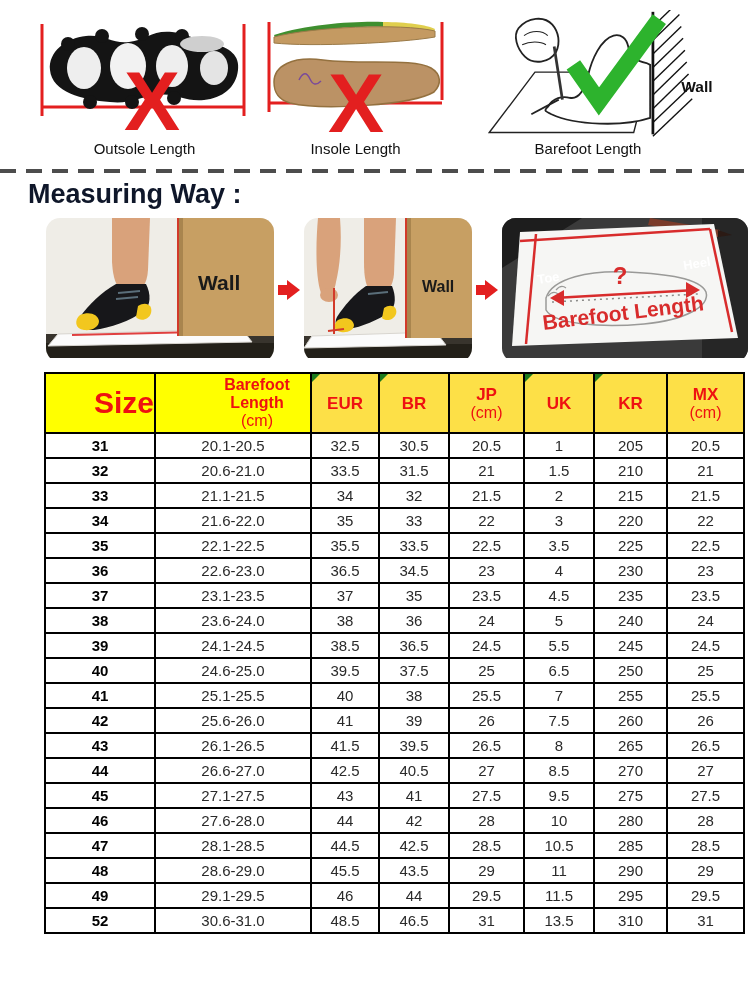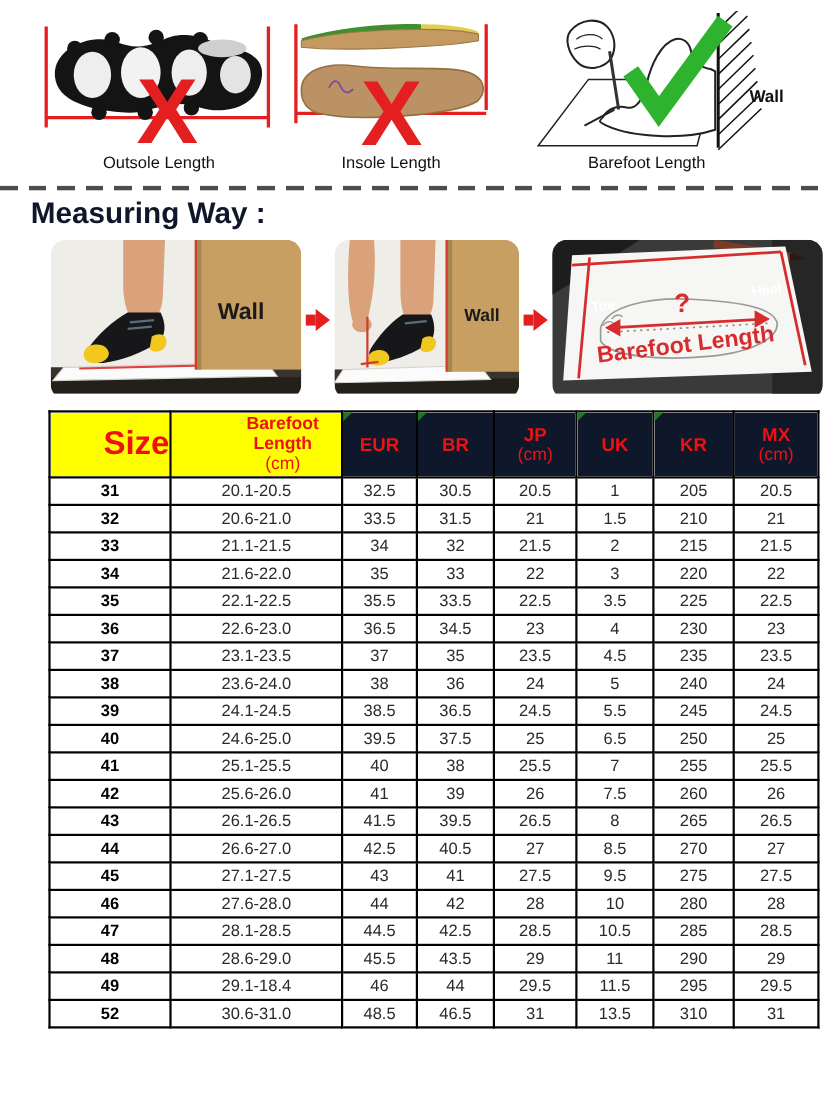--- a/index.html
+++ b/index.html
@@ -20,21 +20,21 @@
   .photo-row { display:flex; align-items:center; margin-left:46px; }
   .photo { border-radius:14px; overflow:hidden; flex:0 0 auto; }
   .flow-arrow { display:flex; align-items:center; margin:0 4px; }
   .flow-arrow .bar { width:9px; height:10px; background:#e31f1f; }
   .flow-arrow .head { width:0; height:0; border-left:13px solid #e31f1f;
     border-top:10px solid transparent; border-bottom:10px solid transparent; }
 
   
   table.size-table { border-collapse:collapse; margin:10px 0 0 44px; table-layout:fixed; }
   .size-table th, .size-table td { border:2px solid #000; text-align:center; vertical-align:middle; }
-  .size-table th { background:#0f172a; color:#ee1111; font-weight:bold; height:54px; position:relative; padding:2px 0; }
+  .size-table th { background:#fde047; color:#ee1111; font-weight:bold; height:54px; position:relative; padding:2px 0; }
   .size-table th.hl { background:#ffff00;padding-left:48px; }
   .size-table th .h-label { font-size:17px; line-height:19px; }
   .size-table th.size-h .h-label { font-size:30px; line-height:32px; }
   .size-table th.bl-h .h-label { font-size:16px; line-height:18px; }
   .size-table th .h-sub { font-size:16px; line-height:18px; font-weight:normal; }
   .size-table th .corner { position:absolute; top:0; left:0; width:0; height:0;
     border-top:8px solid #1c7a1c; border-right:8px solid transparent; }
   .size-table td { font-size:15px; color:#2a2a2a; height:25px; padding:0 2px; }
   .size-table td.size-cell { font-weight:bold; color:#000; }
 
@@ -415,21 +415,21 @@
         <td>28.6-29.0</td>
         <td>45.5</td>
         <td>43.5</td>
         <td>29</td>
         <td>11</td>
         <td>290</td>
         <td>29</td>
       </tr>
       <tr>
         <td class="size-cell">49</td>
-        <td>29.1-18.4</td>
+        <td>29.1-29.5</td>
         <td>46</td>
         <td>44</td>
         <td>29.5</td>
         <td>11.5</td>
         <td>295</td>
         <td>29.5</td>
       </tr>
       <tr>
         <td class="size-cell">52</td>
         <td>30.6-31.0</td>

